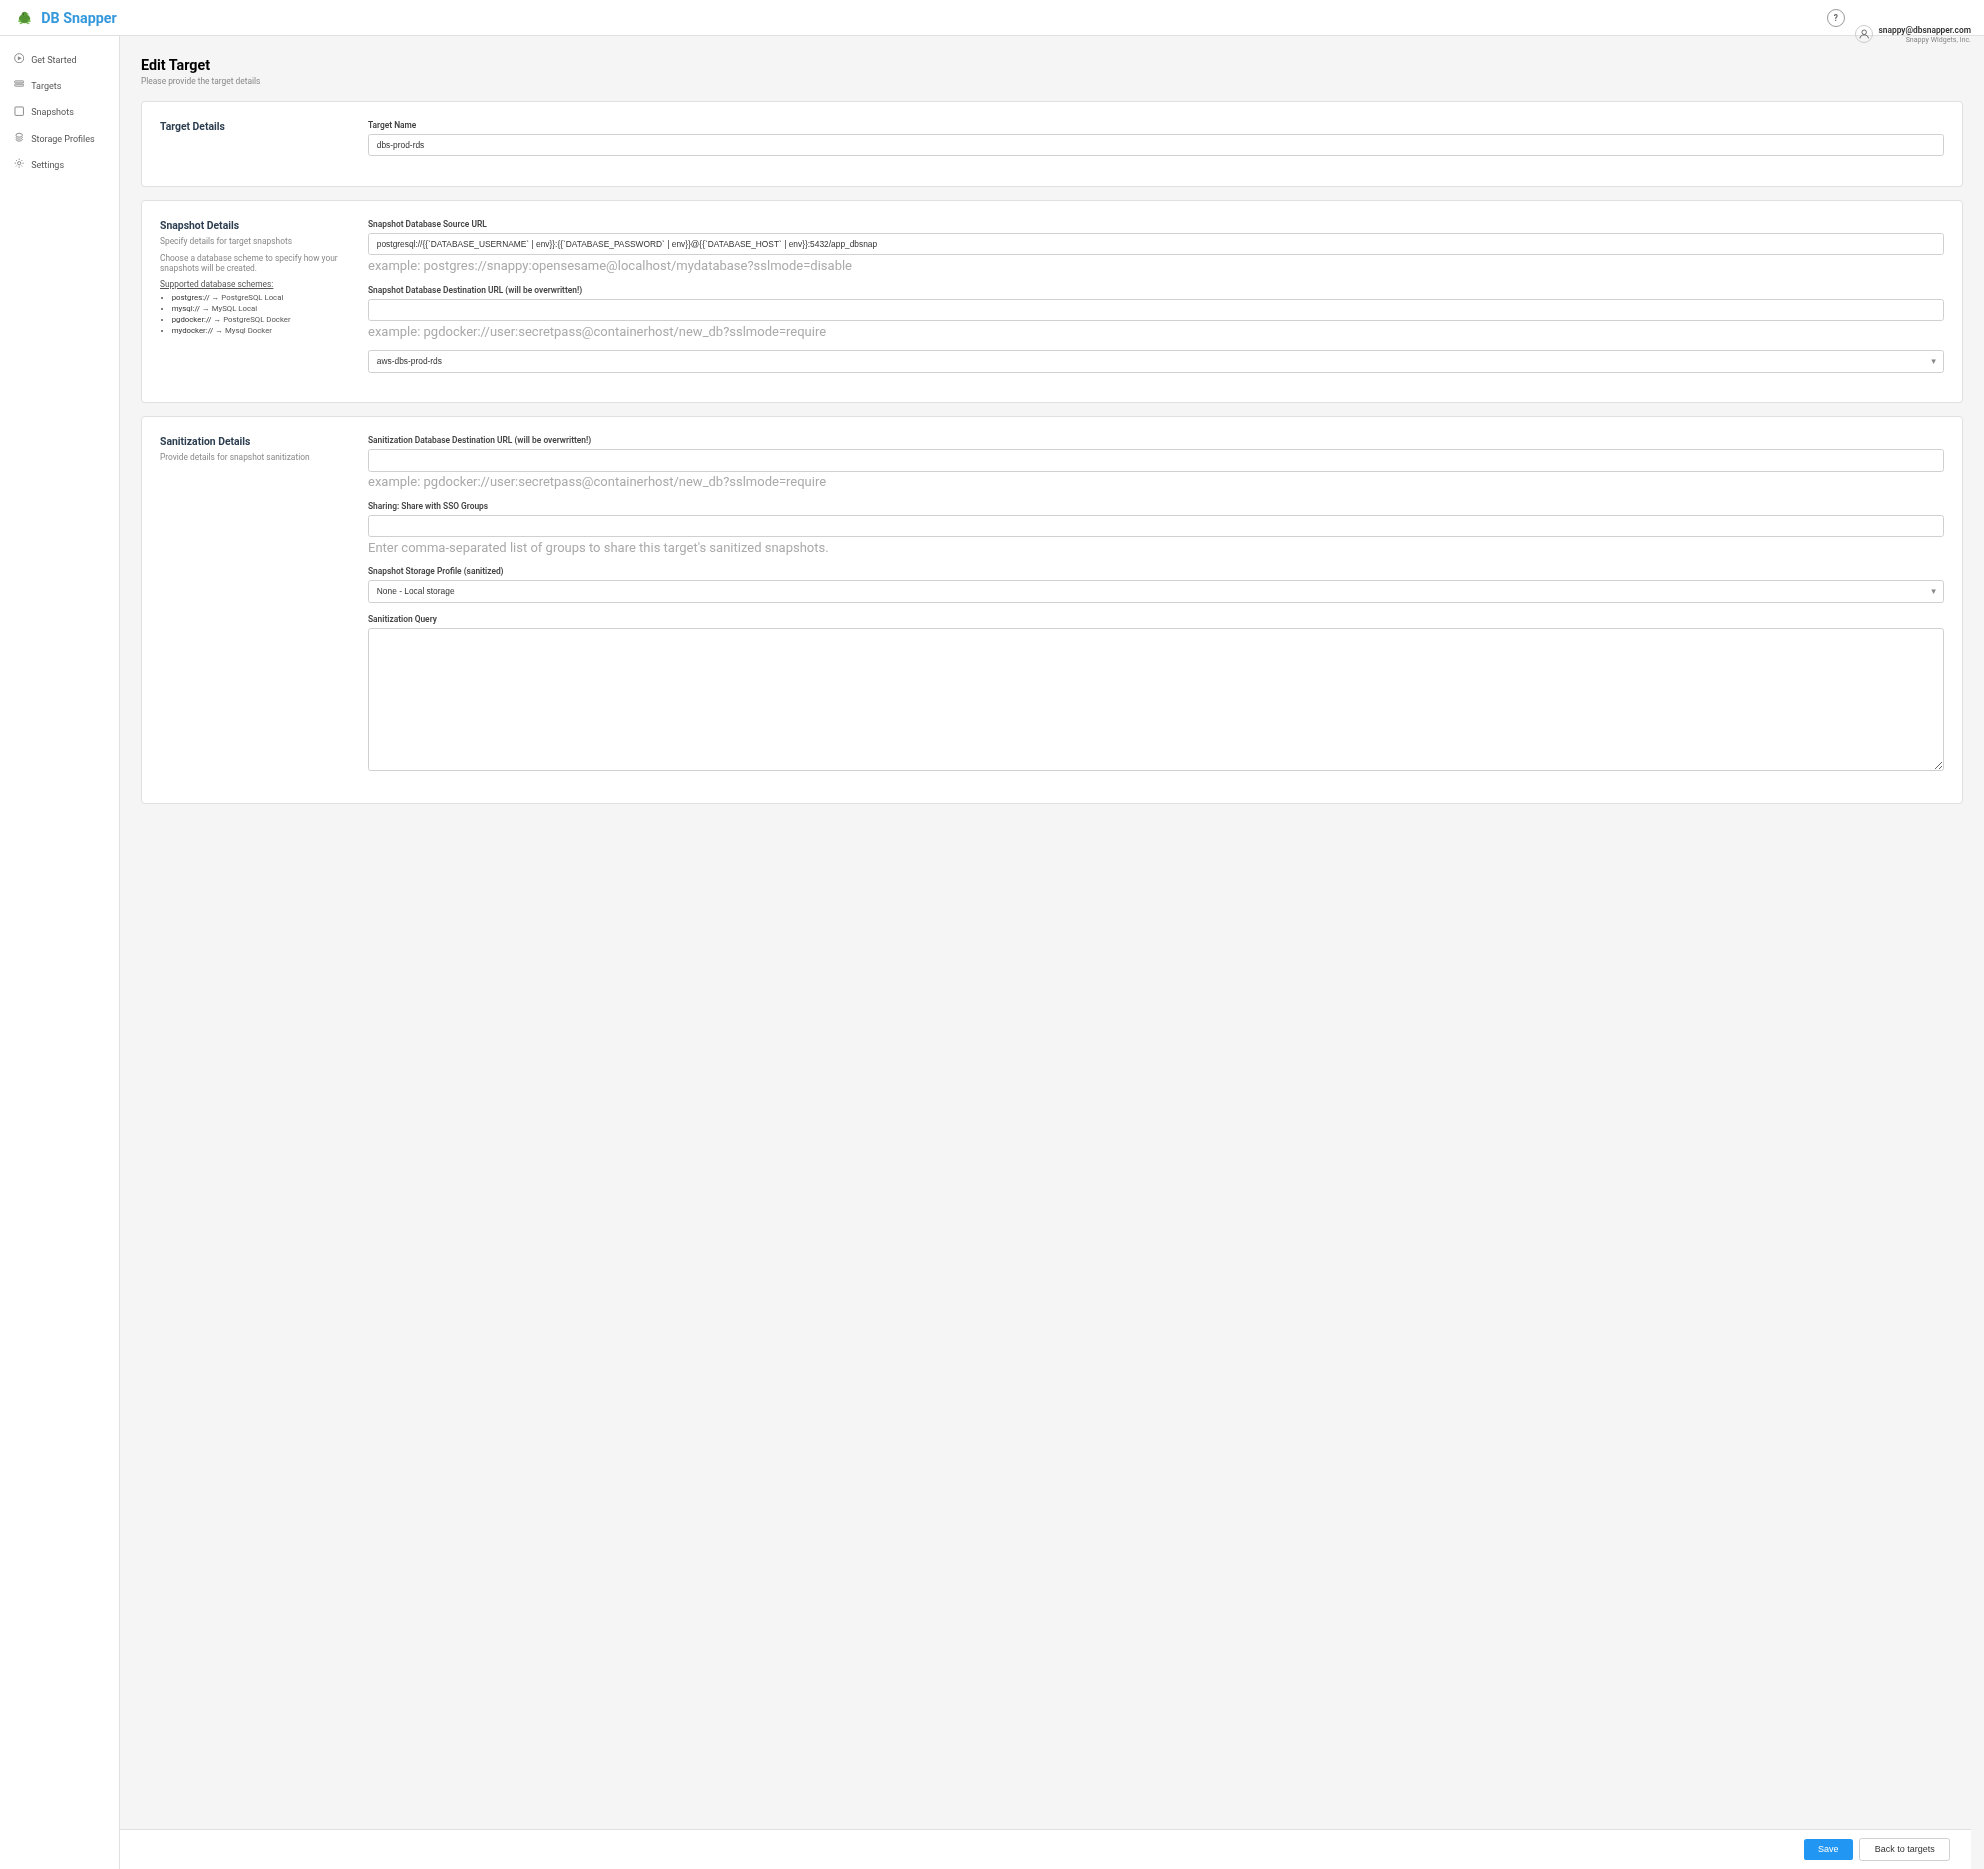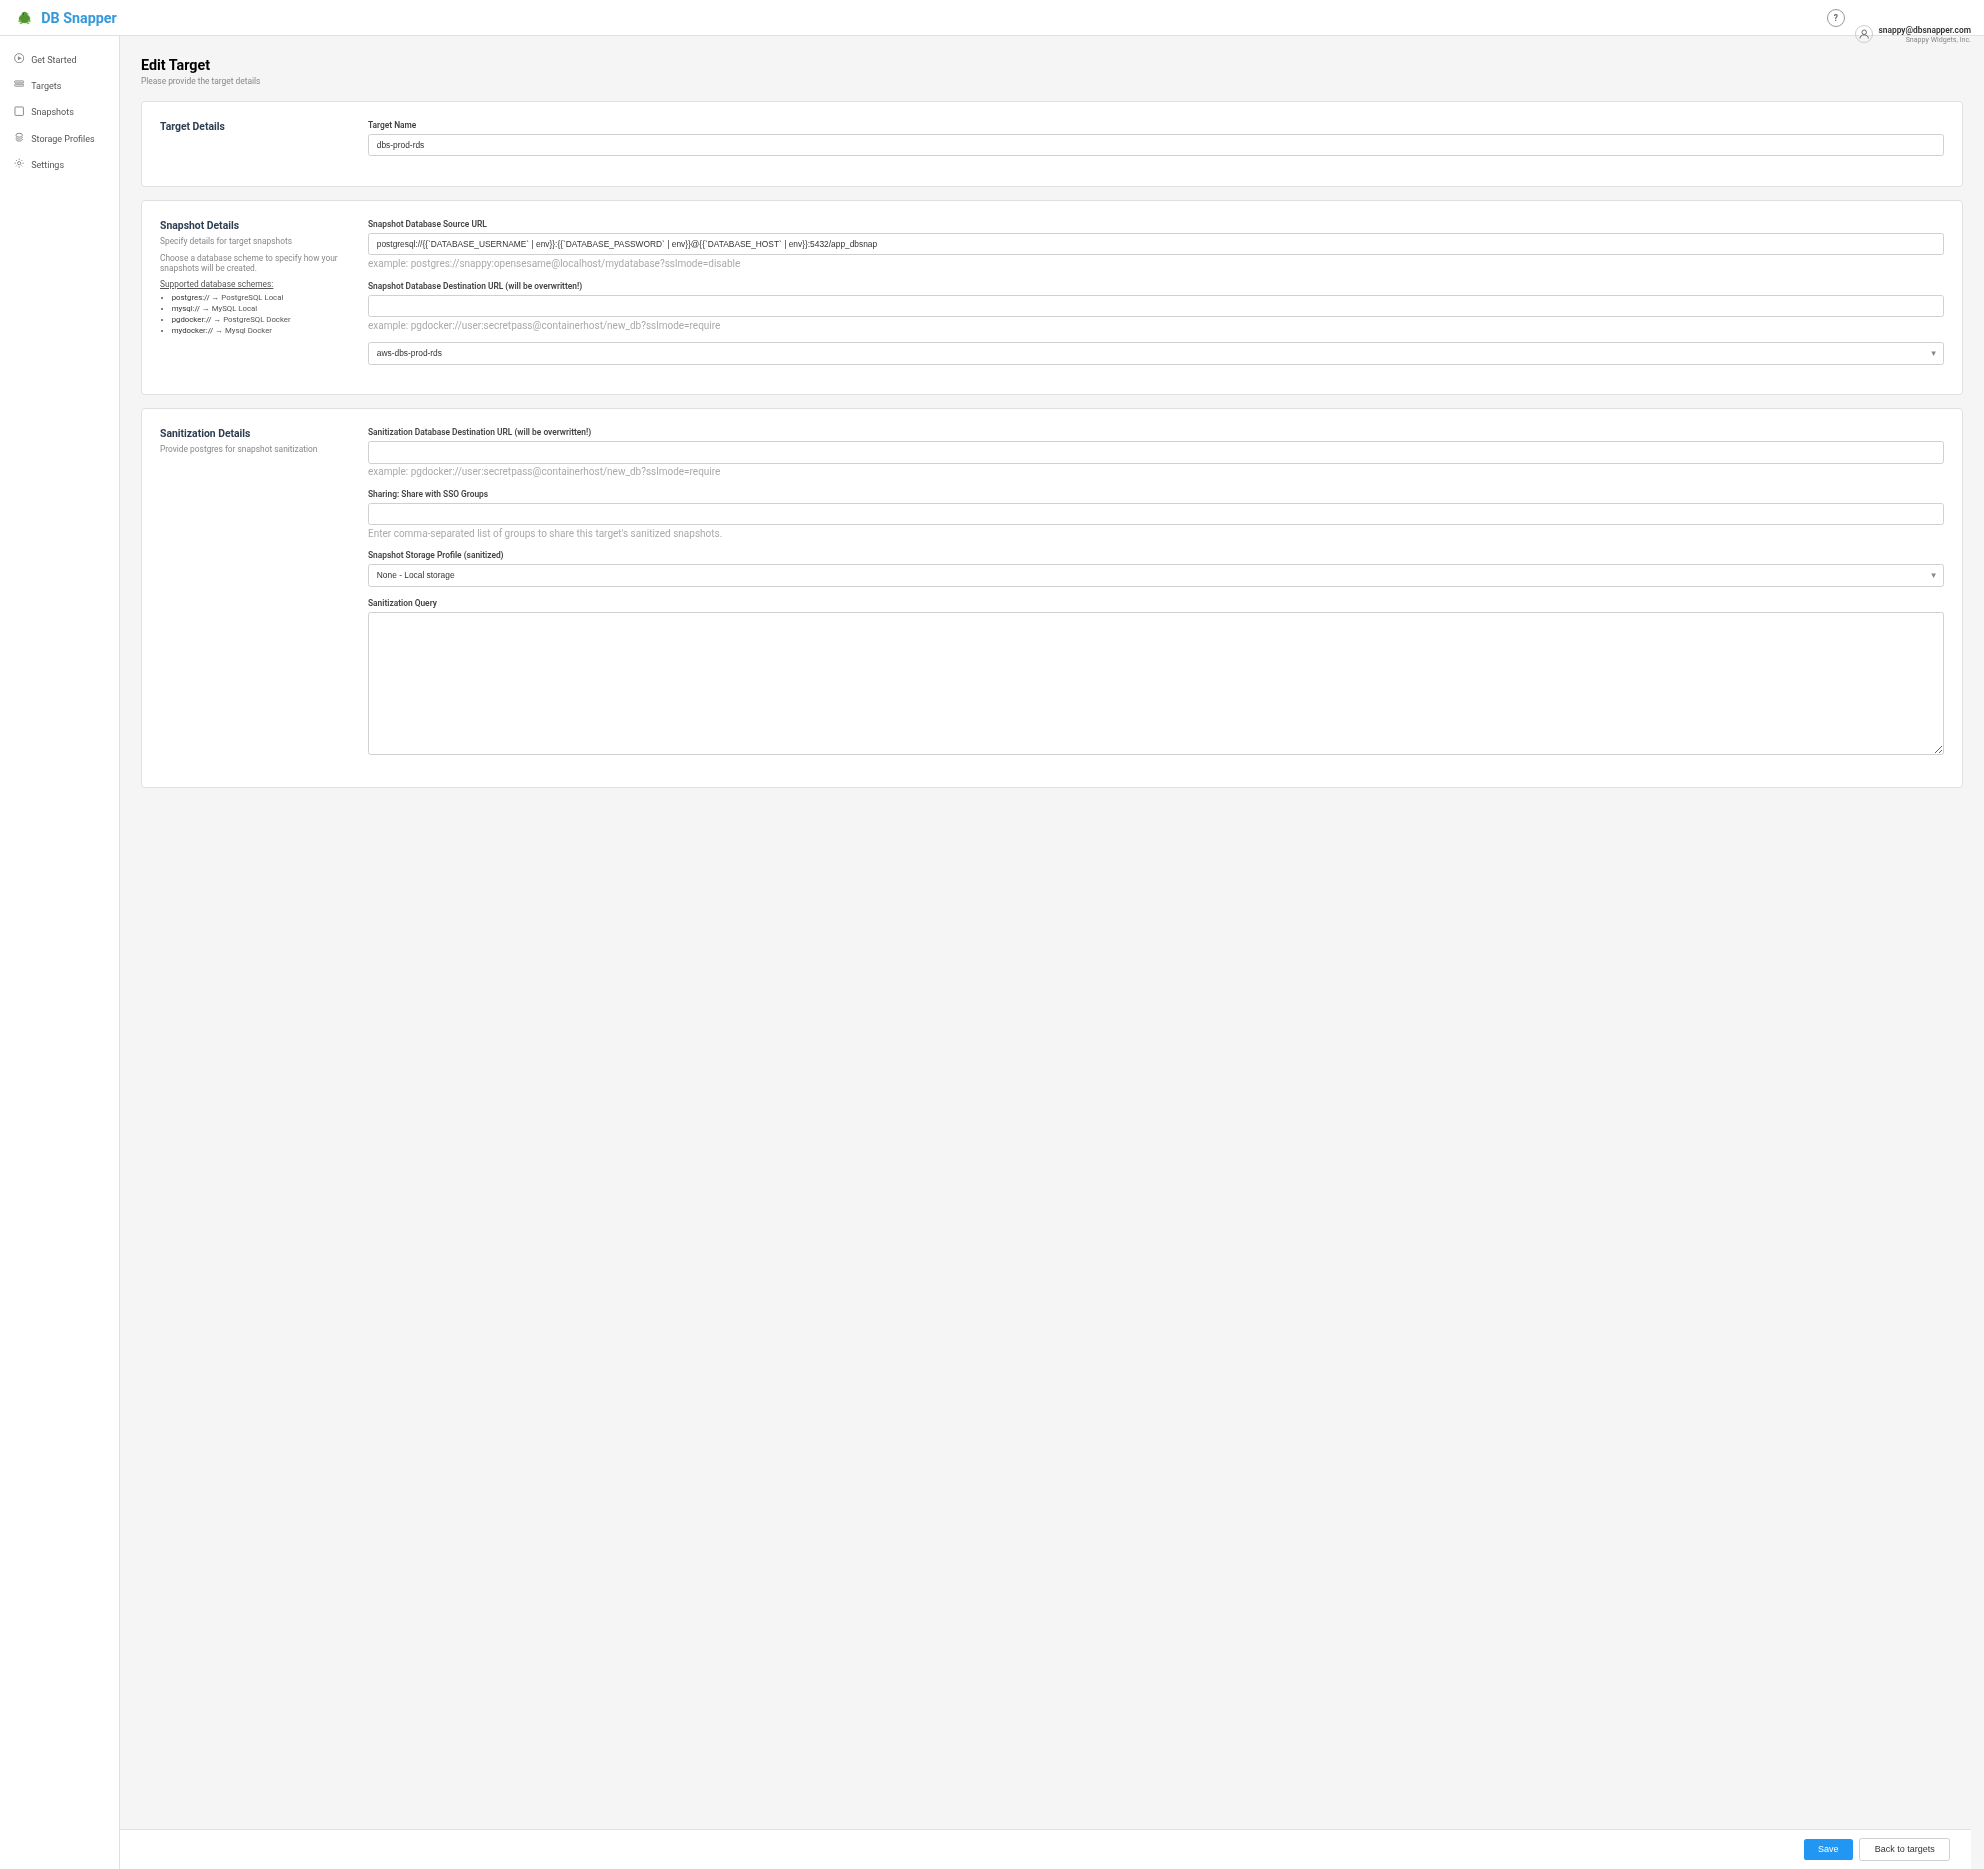--- a/index.html
+++ b/index.html
@@ -37,21 +37,21 @@
     .supported-schemes { margin-top: 6.5px; }
     .supported-schemes-title { font-size: 8.4px; color: #555; text-decoration: underline; margin-bottom: 3.9px; }
     .supported-schemes ul { list-style: disc; padding-left: 11.7px; }
     .supported-schemes ul li { font-size: 7.8px; color: #555; margin-bottom: 1.9px; }
     .supported-schemes ul li strong { font-weight: 400; color: #333; }
 
     
     .form-group { margin-bottom: 11.7px; }
     .form-label { font-size: 8.4px; font-weight: 600; color: #444; margin-bottom: 3.9px; display: block; }
     .form-input { width: 100%; padding: 5.2px 7.8px; border: 0.6px solid #d0d0d0; border-radius: 2.6px; font-size: 8.4px; color: #333; background: #fff; outline: none; }
-    .form-hint { font-size: 10px; color: #aaa; margin-top: 2.6px; }
+    .form-hint { font-size: 13px; color: #aaa; margin-top: 2.6px; }
     .form-textarea { width: 100%; padding: 5.2px 7.8px; border: 0.6px solid #d0d0d0; border-radius: 2.6px; font-size: 8.4px; color: #333; background: #fff; outline: none; min-height: 143px; resize: vertical; }
     .form-select-wrapper { position: relative; }
     .form-select { width: 100%; padding: 5.2px 23px 5.2px 7.8px; border: 0.6px solid #d0d0d0; border-radius: 2.6px; font-size: 8.4px; color: #333; background: #fff; appearance: none; outline: none; cursor: pointer; }
     .form-select-chevron { position: absolute; right: 6.5px; top: 50%; transform: translateY(-50%); color: #888; pointer-events: none; font-size: 7.8px; }
 
     
     .bottom-bar { position: fixed; bottom: 0; left: 120px; right: 13px; background: #fff; border-top: 0.6px solid #e0e0e0; padding: 7.8px 21px; display: flex; align-items: center; justify-content: flex-end; gap: 6.5px; z-index: 50; }
     .btn-save { background: #2196f3; color: #fff; border: none; border-radius: 2.6px; padding: 5.8px 14.3px; font-size: 9px; font-weight: 500; cursor: pointer; }
     .btn-back { background: #fff; color: #333; border: 0.6px solid #d0d0d0; border-radius: 2.6px; padding: 5.8px 14.3px; font-size: 9px; font-weight: 500; cursor: pointer; }
 
@@ -199,21 +199,21 @@
             </div>
           </div>
         </div>
       </div>
     </div>
 
     <div class="card">
       <div class="card-inner">
         <div class="card-left">
           <div class="card-section-title">Sanitization Details</div>
-          <div class="card-section-desc">Provide postgres for snapshot sanitization</div>
+          <div class="card-section-desc">Provide details for snapshot sanitization</div>
         </div>
         <div class="card-right">
           <div class="form-group">
             <label class="form-label">Sanitization Database Destination URL (will be overwritten!)</label>
             <input class="form-input" type="text" style="">
             <div class="form-hint">example: pgdocker://user:secretpass@containerhost/new_db?sslmode=require</div>
           </div>
           <div class="form-group">
             <label class="form-label">Sharing: Share with SSO Groups</label>
             <input class="form-input" type="text" style="">

